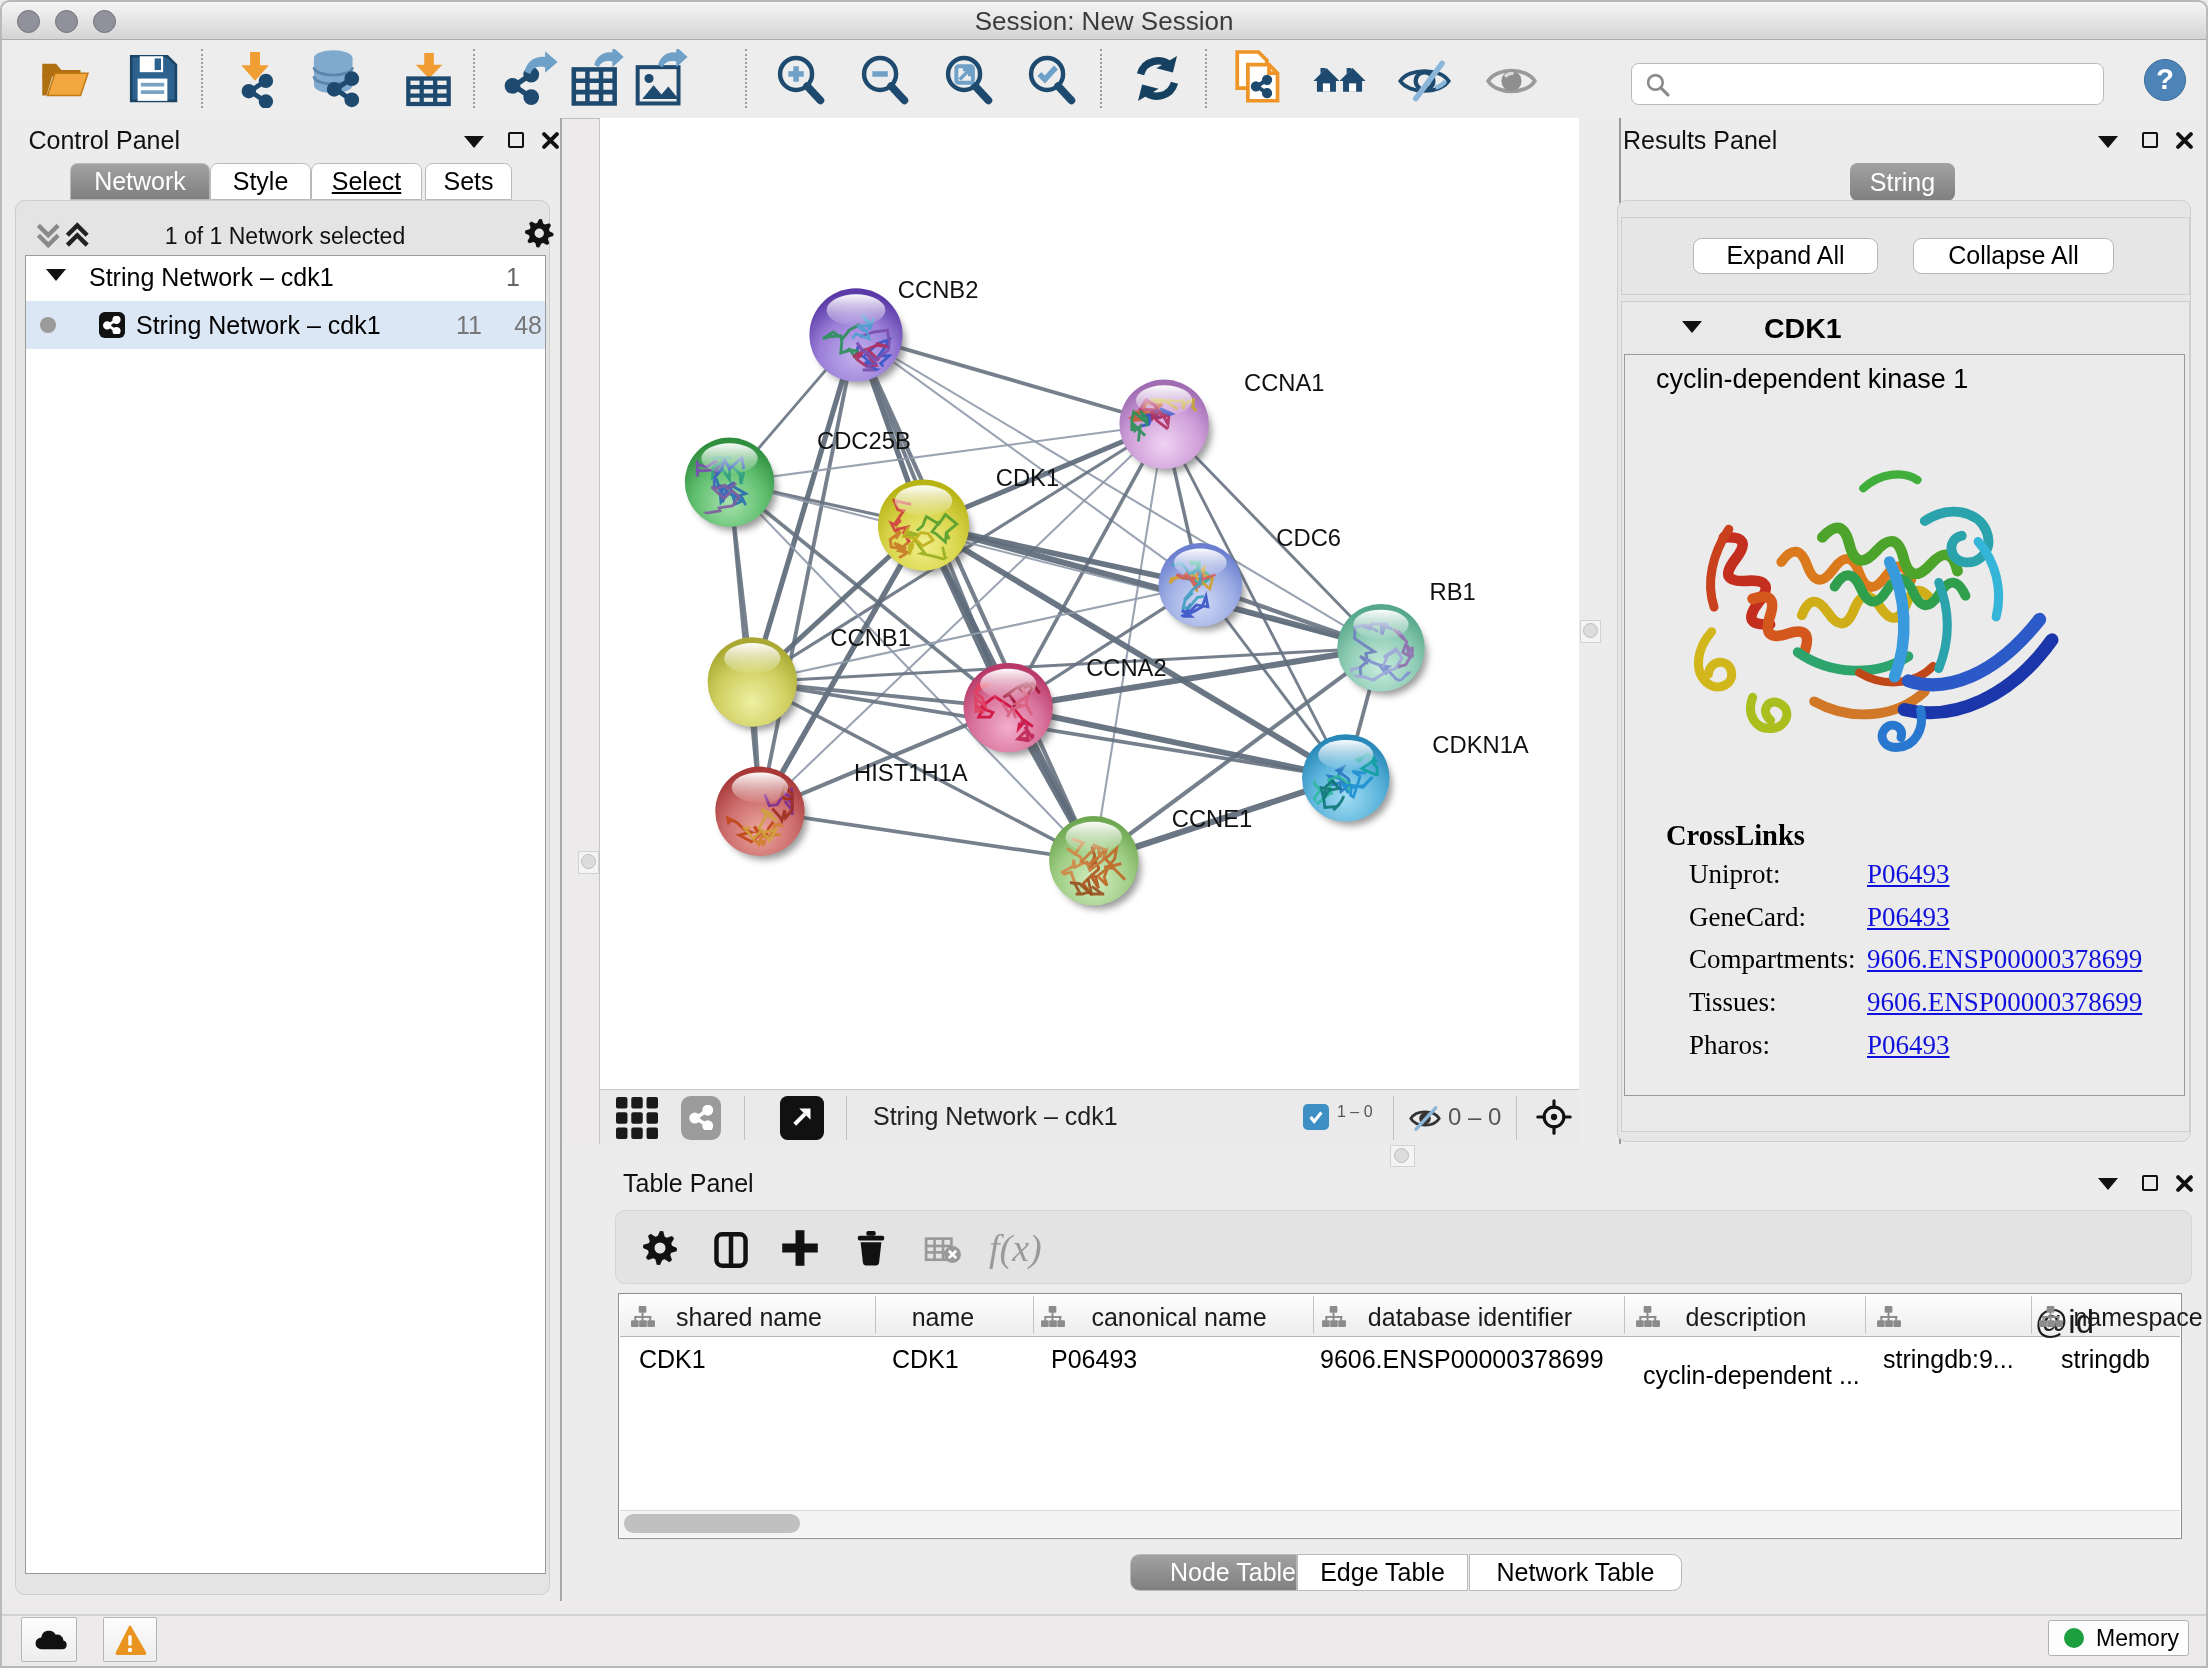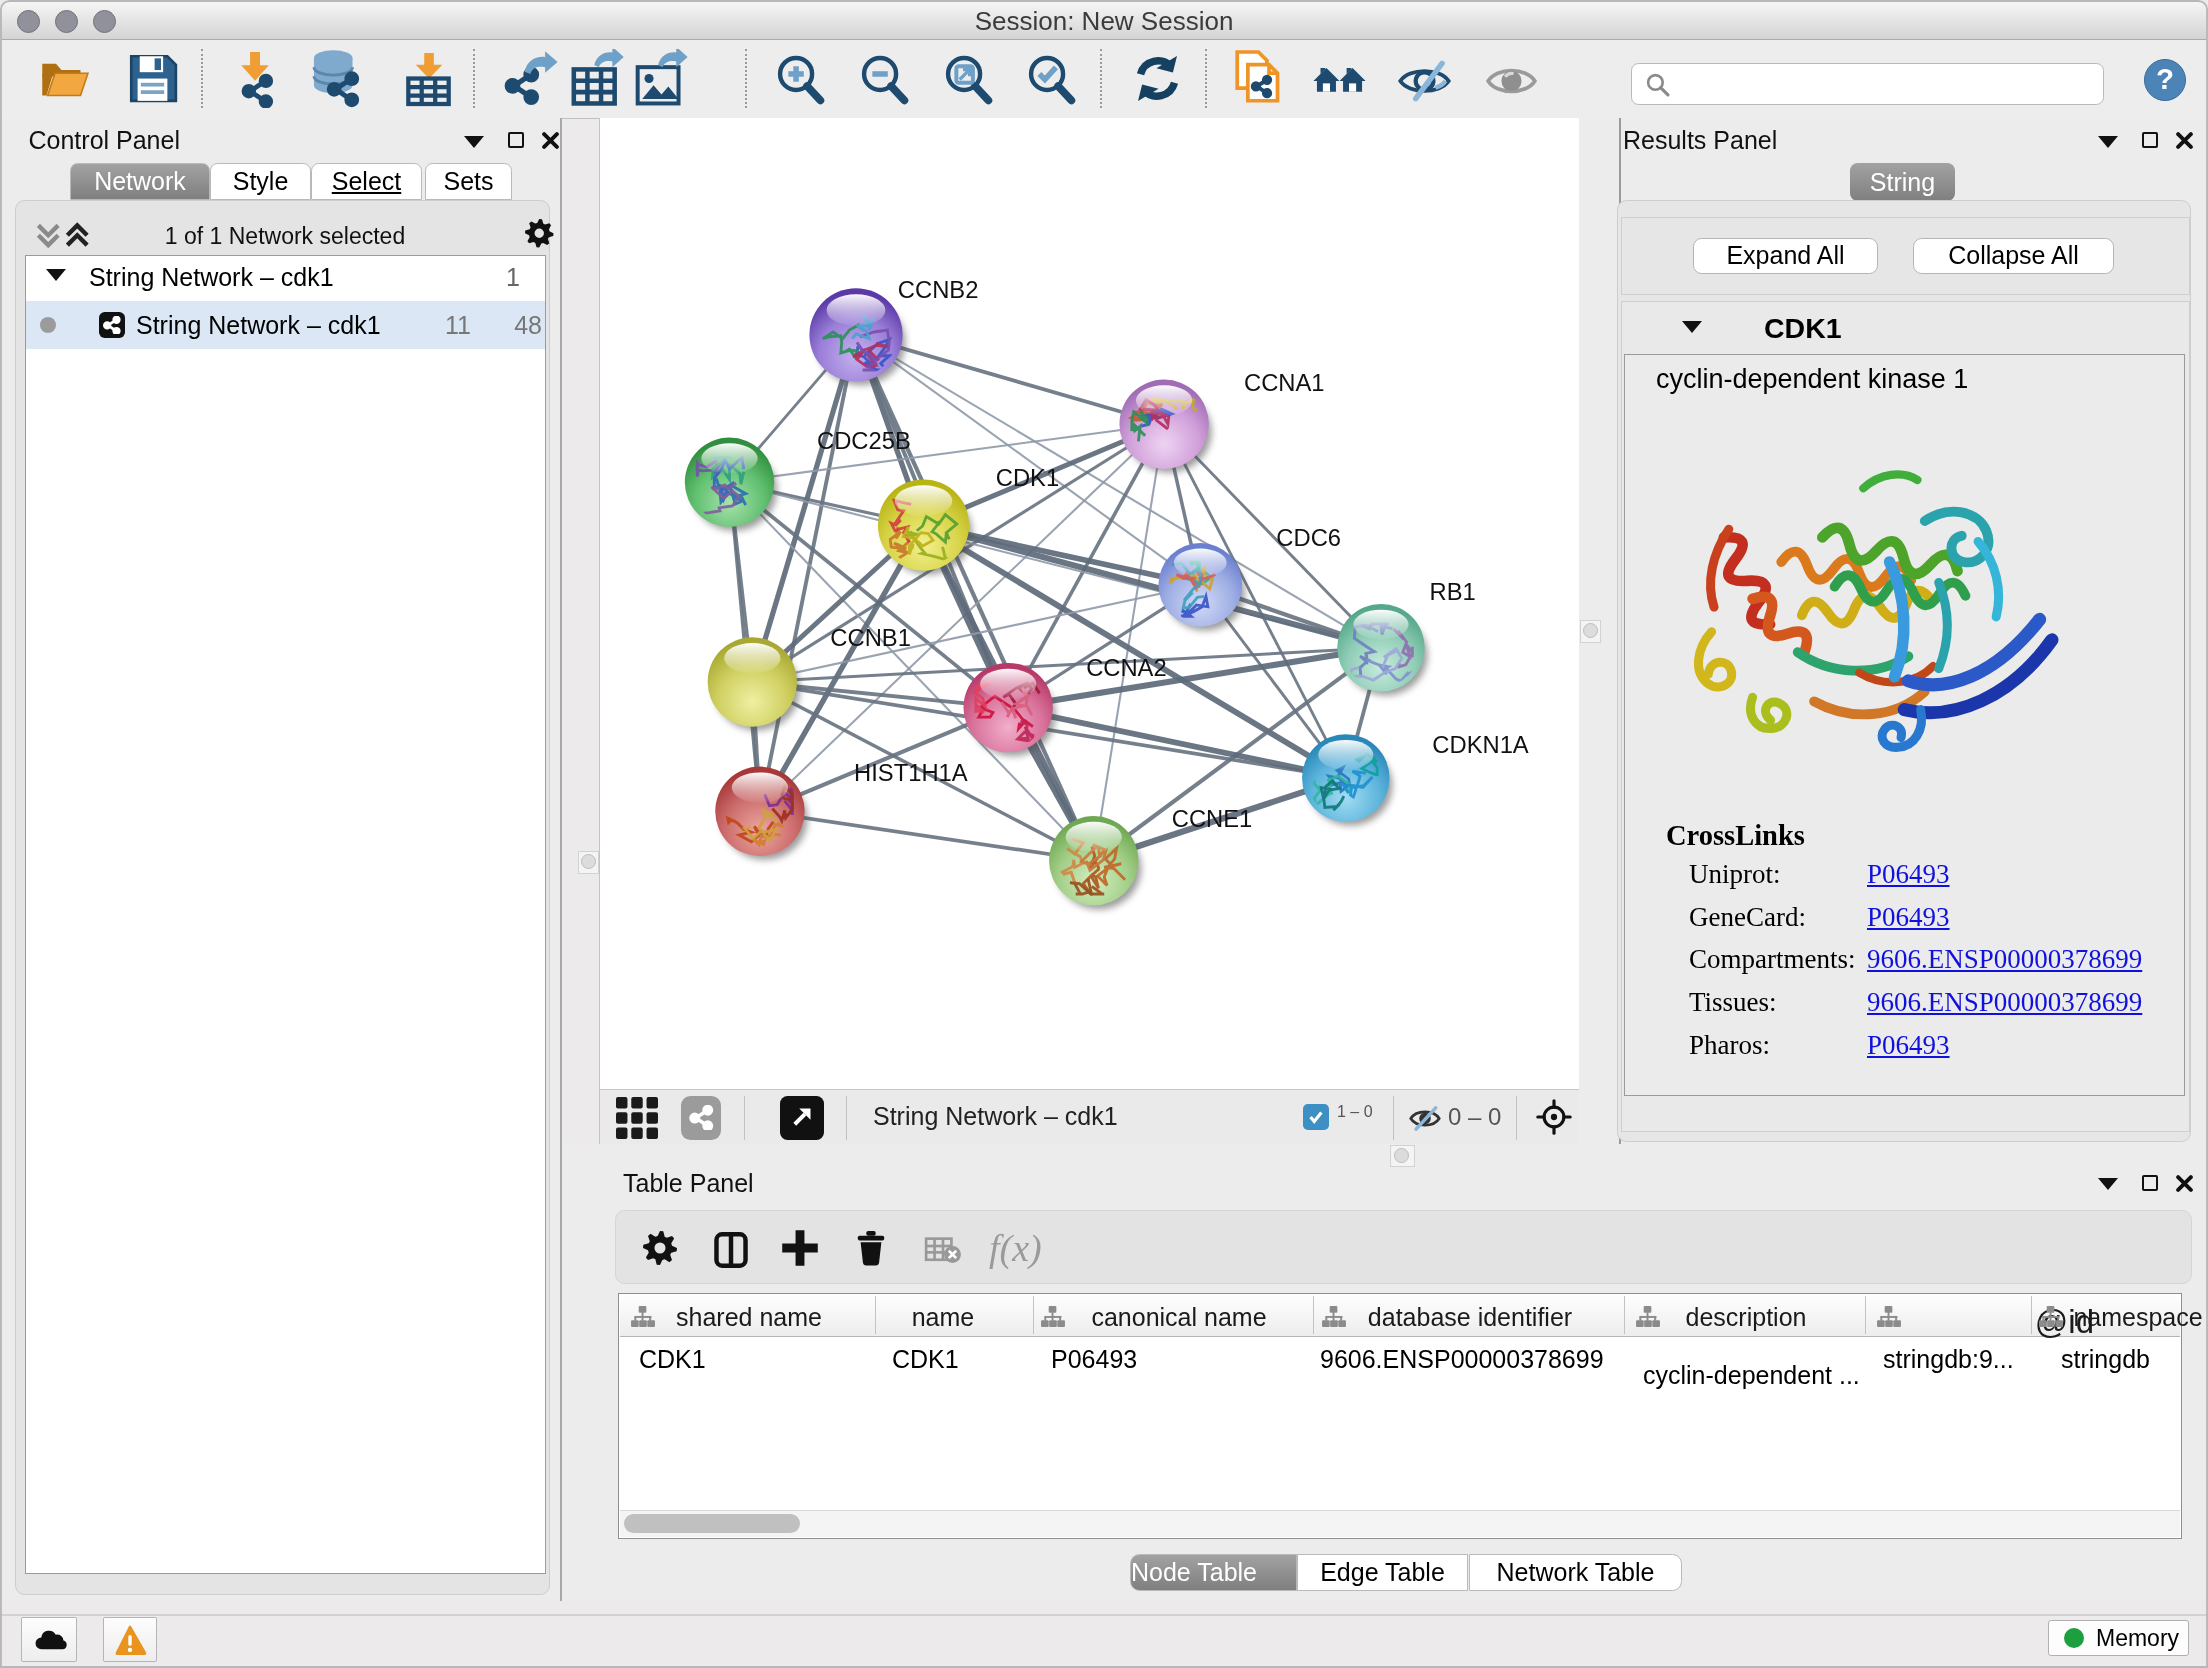--- a/index.html
+++ b/index.html
@@ -246,21 +246,21 @@
 <svg style="position:absolute;left:103px;top:316px" width="18" height="18" viewBox="0 0 48 48">
     <g stroke="#fff" stroke-width="8" fill="#fff">
 <line x1="13" y1="25" x2="34" y2="11"></line>
       <line x1="13" y1="25" x2="34" y2="39"></line>
 <circle cx="11" cy="25" r="7"></circle>
       <circle cx="36" cy="10" r="7"></circle>
       <circle cx="36" cy="40" r="7"></circle>
     </g>
   </svg>
 <div class="abs" style="left:136px;top:311px;font-size:25px;color:#000;">String Network – cdk1</div>
-<div class="abs" style="left:445px;top:311px;width:48px;text-align:left;font-size:25px;color:#777;">11</div>
+<div class="abs" style="left:445px;top:311px;width:48px;text-align:center;font-size:25px;color:#777;">11</div>
 <div class="abs" style="left:498px;top:311px;width:44px;text-align:right;font-size:25px;color:#777;">48</div>
 <div class="abs" style="left:578px;top:851px;width:21px;height:23px;background:#f4f4f4;
  border:1px solid #d2d2d2;box-sizing:border-box;"></div>
 <div class="abs" style="left:581px;top:854px;width:15px;height:15px;border-radius:50%;
  background:#dcdcdc;border:1px solid #bdbdbd;box-sizing:border-box;"></div>
 <div class="abs" style="left:1579px;top:118px;width:40px;height:1026px;background:#ececec;"></div>
 <div class="abs" style="left:1580px;top:620px;width:21px;height:23px;background:#f4f4f4;
  border:1px solid #d2d2d2;box-sizing:border-box;"></div>
 <div class="abs" style="left:1583px;top:623px;width:15px;height:15px;border-radius:50%;
  background:#dcdcdc;border:1px solid #bdbdbd;box-sizing:border-box;"></div>
@@ -821,21 +821,21 @@
 <div class="abs" style="left:892px;top:1345px;font-size:25px;color:#000;">CDK1</div>
 <div class="abs" style="left:1051px;top:1345px;font-size:25px;color:#000;">P06493</div>
 <div class="abs" style="left:1320px;top:1345px;font-size:25px;color:#000;">9606.ENSP00000378699</div>
 <div class="abs" style="left:1643px;top:1345px;font-size:25px;color:#000;margin-top:16px;">cyclin-dependent ...</div>
 <div class="abs" style="left:1883px;top:1345px;font-size:25px;color:#000;">stringdb:9...</div>
 <div class="abs" style="left:2061px;top:1345px;font-size:25px;color:#000;">stringdb</div>
 <div class="abs" style="left:620px;top:1510px;width:1560px;height:27px;background:#f4f4f4;
  border-top:1px solid #d8d8d8;box-sizing:border-box;"></div>
 <div class="abs" style="left:624px;top:1514px;width:176px;height:19px;background:#c0c0c0;border-radius:9.5px;"></div>
 <div class="abs tabsel" style="left:1130px;top:1554px;width:167px;height:37px;
-     border:1px solid #b9b9b9;border-radius:9.5px 0 0 9.5px;box-sizing:border-box;text-align:left;
+     border:1px solid #b9b9b9;border-radius:9.5px 0 0 9.5px;box-sizing:border-box;text-align:right;
      line-height:35px;font-size:25px;">Node Table</div>
 <div class="abs tabun" style="left:1297px;top:1554px;width:171px;height:37px;
      border:1px solid #b9b9b9;border-radius:0;box-sizing:border-box;text-align:center;
      line-height:35px;font-size:25px;">Edge Table</div>
 <div class="abs tabun" style="left:1469px;top:1554px;width:213px;height:37px;
      border:1px solid #b9b9b9;border-radius:0 9.5px 9.5px 0;box-sizing:border-box;text-align:center;
      line-height:35px;font-size:25px;">Network Table</div>
 <div class="abs" style="left:0;top:1614px;width:2208px;height:1.9px;background:#d2d2d2;"></div>
 <div class="abs" style="left:21px;top:1617px;width:56px;height:45px;background:linear-gradient(#fdfdfd,#ededed);
  border:1px solid #b5b5b5;box-sizing:border-box;border-radius:1.9px;"></div>

